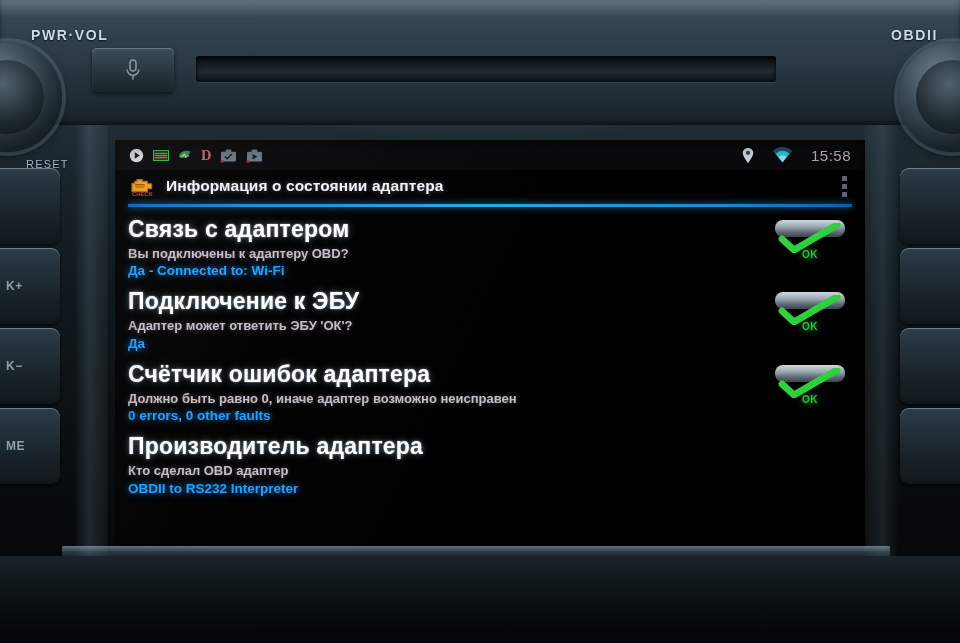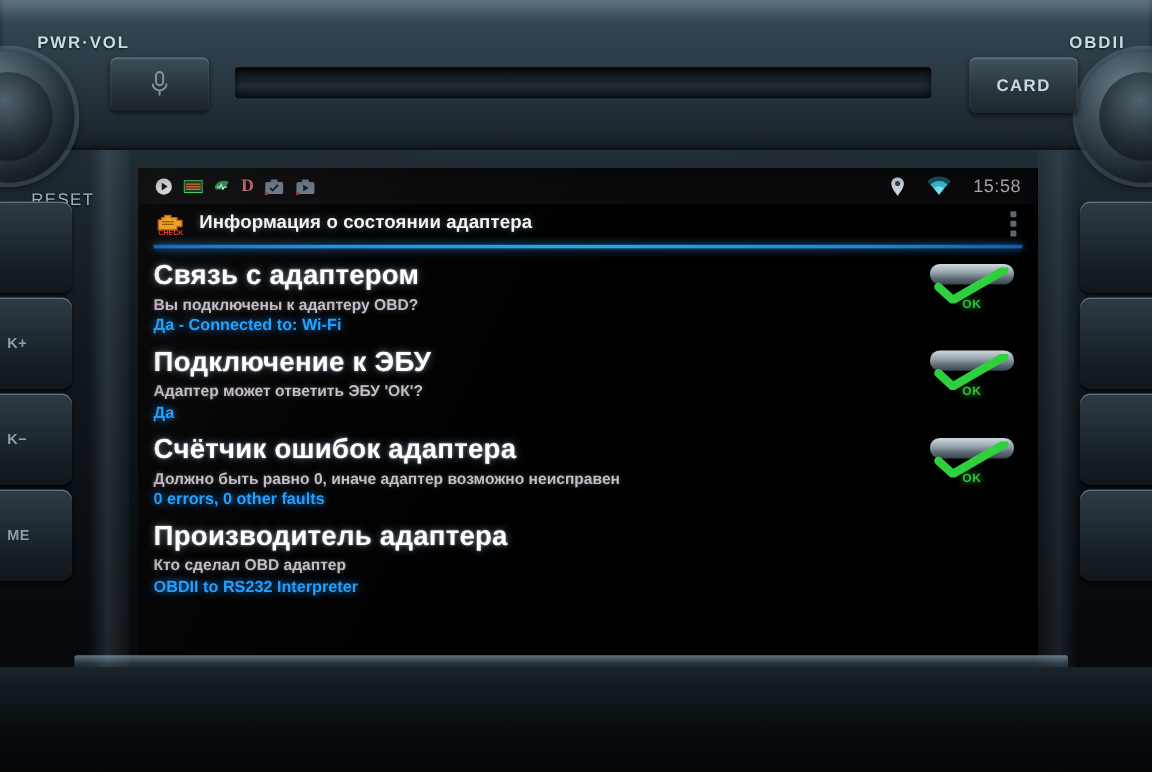--- a/index.html
+++ b/index.html
@@ -34,21 +34,21 @@
     background:linear-gradient(180deg, rgba(190,215,230,0.28), rgba(190,215,230,0));
   }
 
   .lbl {
     position:absolute; color:#c9dce6; font-size:14px; font-weight:bold;
     letter-spacing:1.6px; text-shadow:0 1px 2px rgba(0,0,0,.8);
     font-family:"Liberation Sans", sans-serif;
   }
   #pwrvol { left:31px; top:27px; }
   #tune   { right:22px; top:27px; }
-  #reset  { left:26px; top:158px; font-size:14px; letter-spacing:1.2px; color:#9fb4c0; font-weight:normal;}
+  #reset  { left:26px; top:158px; font-size:11px; letter-spacing:1.2px; color:#9fb4c0; font-weight:normal;}
 
   
   .knob {
     position:absolute; border-radius:50%;
     background:
       radial-gradient(circle at 38% 30%, #6d818c 0%, #3b4b55 38%, #1a2329 70%, #0a0e11 100%);
     box-shadow: 0 0 0 4px rgba(120,150,170,0.30), 0 3px 10px rgba(0,0,0,.7);
   }
   .knob:after{
     content:""; position:absolute; inset:16%; border-radius:50%;
@@ -194,23 +194,20 @@
   <div id="mic-btn">
     <svg id="mic-glyph" width="16" height="22" viewBox="0 0 16 22">
       <rect x="5" y="1" width="6" height="11" rx="3" fill="none" stroke="#9fb6c4" stroke-width="1.6"></rect>
       <path d="M2.2 10.5a5.8 5.8 0 0 0 11.6 0" fill="none" stroke="#9fb6c4" stroke-width="1.6"></path>
       <line x1="8" y1="16.4" x2="8" y2="20.5" stroke="#9fb6c4" stroke-width="1.6"></line>
     </svg>
   </div>
 
   <div id="disc-slot"></div>
 
-  <div id="card-btn">
-    <span>CARD</span>
-  </div>
 
   <div class="side-stack left">
     <div class="side-btn">
         <span></span>
       </div>
     <div class="side-btn">
         <span>K+</span>
       </div>
     <div class="side-btn">
         <span>K−</span>

